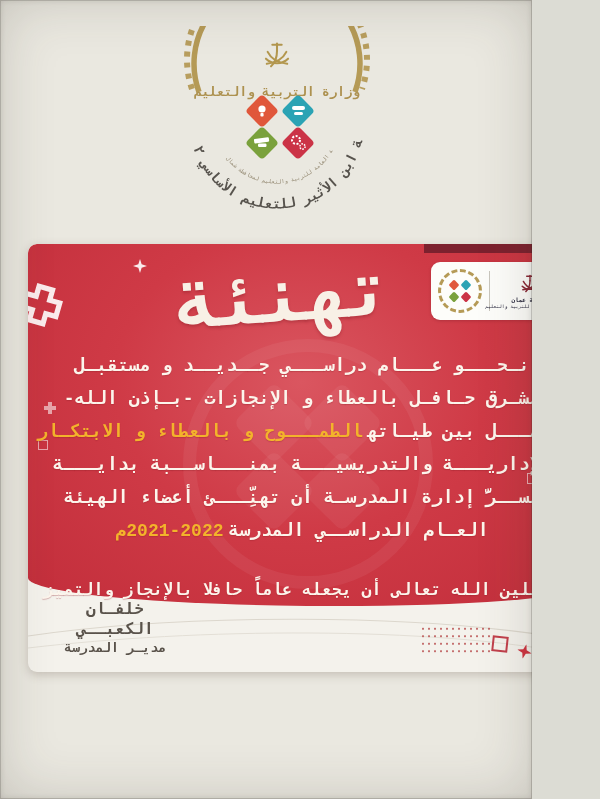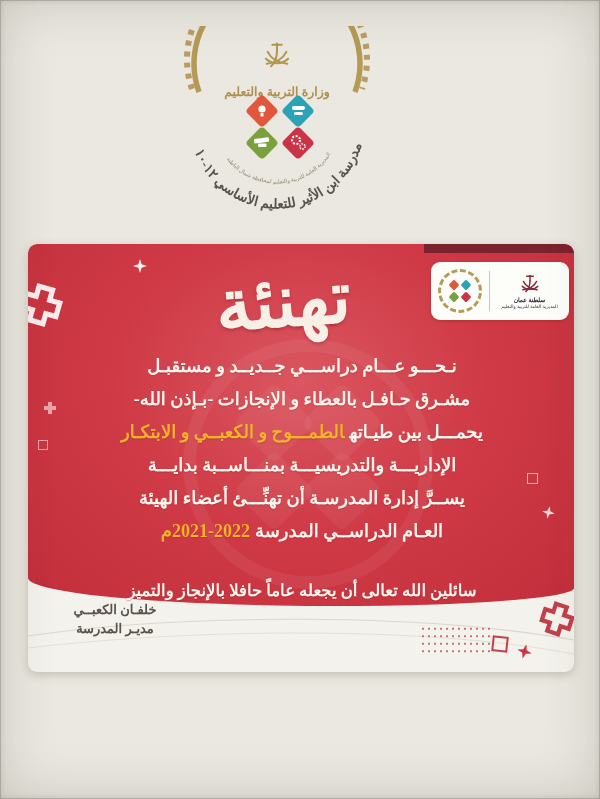--- a/index.html
+++ b/index.html
@@ -1,17 +1,17 @@
 <!DOCTYPE html>
 <html lang="ar"><head>
 <meta charset="utf-8">
 <style>
   html,body{margin:0;padding:0;background:#dcdcd4;}
-  .stage{position:relative;width:600px;height:799px;overflow:hidden;
-         background:#eae8e0;font-family:Liberation Serif, serif;}
+  .stage{position:relative;width:532px;height:799px;overflow:hidden;
+         background:#eae8e0;font-family:Liberation Mono, monospace;}
   .stage::before{content:"";position:absolute;inset:0;z-index:60;pointer-events:none;
          box-shadow:inset 0 0 55px rgba(60,54,44,.20), inset 0 0 6px rgba(60,54,44,.18),
                     inset 0 0 0 1px rgba(40,36,30,.18);}
   
   .header-svg{position:absolute;left:150px;top:26px;width:260px;height:200px;}
   
   .card{position:absolute;left:28px;top:244px;width:546px;height:428px;
         background:#f4f2ec;border-radius:9px;overflow:hidden;
         box-shadow:0 3px 10px rgba(90,70,60,.25);}
   .red{position:absolute;left:0;top:0;right:0;height:362px;
@@ -46,21 +46,21 @@
   
   .body-text{position:absolute;left:14px;right:12px;top:106px;z-index:5;direction:rtl;
       text-align:center;color:#fcf5ec;font-weight:bold;font-size:18px;
       text-shadow:0 1px 1px rgba(140,30,40,.30);}
   .body-text .bl{line-height:33px;white-space:nowrap;}
   .yellow{color:#f3b32b;padding-inline-start:5px;}
   .last-line{font-size:16.5px;margin-top:26px;}
   
   .signature{position:absolute;left:26px;top:356px;width:122px;z-index:5;direction:rtl;
       text-align:center;color:#59524a;font-weight:bold;}
-  .sig-name{font-size:13px;line-height:20px;}
+  .sig-name{font-size:16px;line-height:20px;}
   .sig-title{font-size:13px;line-height:18px;}
   
   .deco{position:absolute;pointer-events:none;}
   .dots{left:392px;top:381px;width:72px;height:29px;
       background-image:radial-gradient(circle, rgba(185,80,80,.8) 1.05px, transparent 1.3px);
       background-size:6px 7.5px;}
   .swoosh{left:0;top:330px;width:546px;height:98px;}
   svg.icon{display:block;}
 </style>
 </head>
@@ -188,21 +188,21 @@
           <use href="#khanjar"></use>
           </svg>
         <div class="tiny1">سلطنة عمان</div>
         <div class="tiny2">المديرية العامة للتربية والتعليم</div>
       </div>
     </div>
 
     <div class="body-text">
       <div class="bl">نـحـــو عـــام دراســـي جــديــد و مستقبـل</div>
       <div class="bl">مشـرق حـافـل بالعطاء و الإنجازات -بـإذن الله-</div>
-      <div class="bl"><span>يحمـــل بين طيـاته</span><span class="yellow">الطمـــوح و الكعبــي و الابتكـار</span></div>
+      <div class="bl"><span>يحمـــل بين طيـاته</span><span class="yellow">الطمـــوح و بالعطاء و الابتكـار</span></div>
       <div class="bl">الإداريـــة والتدريسيـــة بمنـــاســبة بدايـــة</div>
       <div class="bl">يســرَّ إدارة المدرسـة أن تهنِّـــئ أعضاء الهيئة</div>
       <div class="bl"><span>العـام الدراســي المدرسة</span><span class="yellow">2022-2021م</span></div>
       <div class="bl last-line">سائلين الله تعالى أن يجعله عاماً حافلا بالإنجاز والتميز</div>
     </div>
 
     <svg class="deco swoosh" viewBox="0 0 546 98">
       <path d="M0,62 C150,40 390,38 546,66" fill="none" stroke="#dcd7cd" stroke-width="1.2"></path>
       <path d="M0,74 C170,54 400,52 546,80" fill="none" stroke="#e3dfd6" stroke-width="1"></path>
     </svg>

